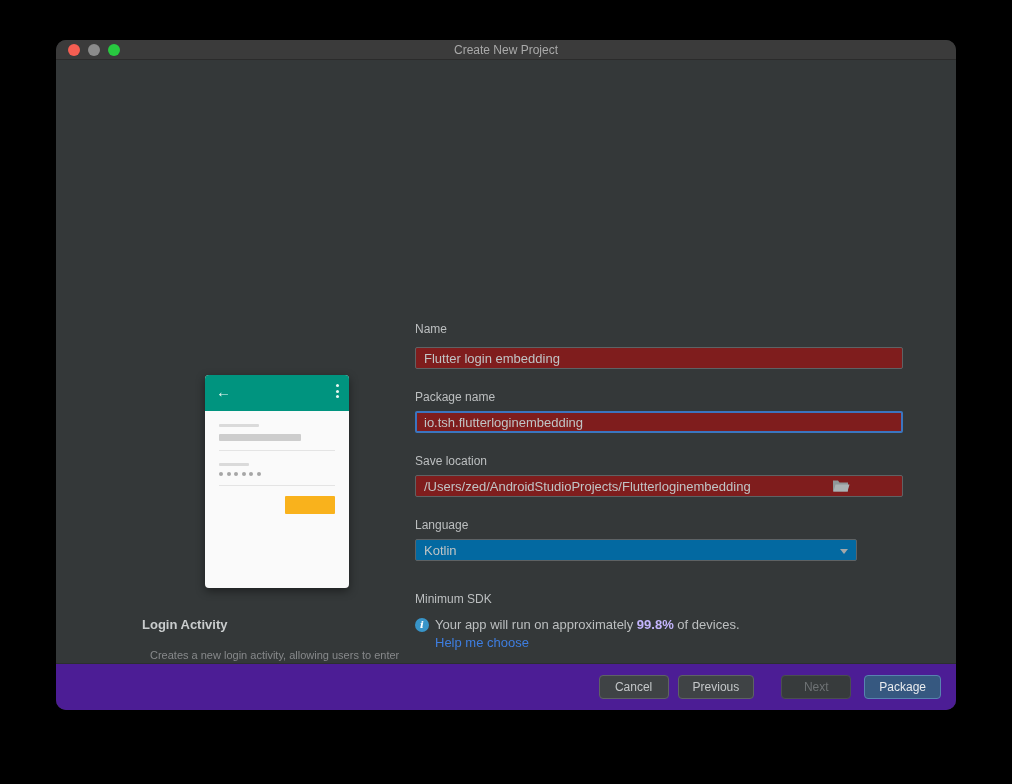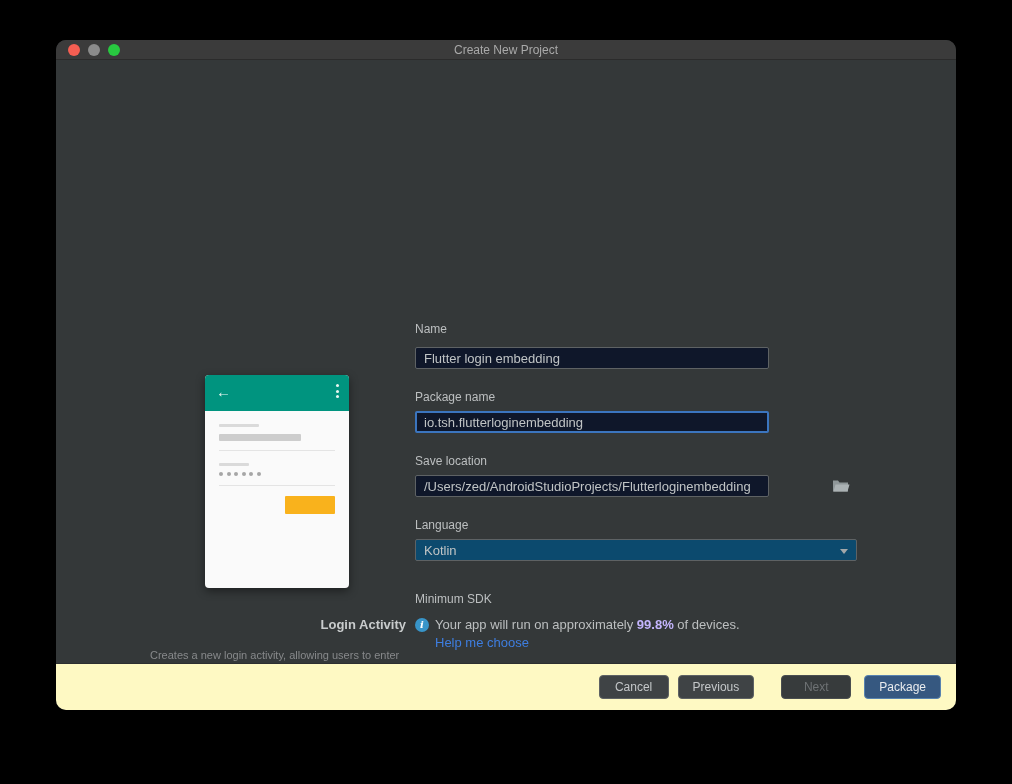--- a/index.html
+++ b/index.html
@@ -27,28 +27,28 @@
     position:absolute; left:0; top:21px; right:0; height:104px; background:#474747;
   }
   .logo { position:absolute; left:24px; top:20px; width:50px; height:50px; }
   .header-title {
     position:absolute; left:94px; top:34px; font-size:24px; color:#ECECEC; letter-spacing:.2px;
   }
   
   .content { position:absolute; left:0; top:125px; right:0; bottom:47px; background:#343839; }
   .label { position:absolute; font-size:12px; color:#BCBFC0; }
   .field {
-    position:absolute; left:359px; width:354px; height:22px;
-    background:#0f172a; border:1px solid #5E6264; border-radius:2px;
+    position:absolute; left:359px; width:488px; height:22px;
+    background:#7f1d1d; border:1px solid #5E6264; border-radius:2px;
     color:#C0C4C5; font-size:13px; font-family:"Liberation Sans",sans-serif;
     padding:0 8px; outline:none;
   }
   .field.focused { border:2px solid #3B75BF; padding:0 7px; }
   .selectbox {
-    position:absolute; height:22px; background:#0c4a6e; border:1px solid #5E6264;
+    position:absolute; height:22px; background:#0369a1; border:1px solid #5E6264;
     border-radius:2px; color:#C0C4C5; font-size:13px; display:flex; align-items:center;
     padding:0 8px; cursor:default;
   }
   .selectbox .caret {
     position:absolute; right:8px; top:9px; width:0; height:0;
     border-left:4px solid transparent; border-right:4px solid transparent;
     border-top:5px solid #A3A7A9;
   }
   .folder-btn { position:absolute; right:6px; top:3px; width:18px; height:15px; cursor:pointer; }
   .info-row { position:absolute; left:359px; top:452px; display:flex; align-items:center; gap:6px; }
@@ -81,30 +81,30 @@
   .menu-dots { position:absolute; right:10px; top:9px; display:flex; flex-direction:column; gap:2.5px; }
   .menu-dots i { width:3px; height:3px; border-radius:50%; background:#E8F6F1; }
   .card-body { padding:13px 14px 0 14px; }
   .ph-line { height:3px; background:#DADADA; border-radius:1px; }
   .ph-bar { height:7px; background:#CDCDCD; border-radius:1px; margin-top:7px; }
   .ph-divider { height:1px; background:#E4E4E4; margin-top:9px; }
   .dots-row { display:flex; gap:3.5px; margin-top:6px; }
   .dots-row i { width:4px; height:4px; border-radius:50%; background:#A6A6A6; }
   .amber-btn { width:50px; height:18px; background:#F9B21C; border-radius:1px; margin:10px 0 0 auto; }
   .tpl-title {
-    position:absolute; left:94px; top:452px; width:256px; text-align:right;
+    position:absolute; left:86px; top:452px; width:256px; text-align:left;
     font-size:13px; font-weight:bold; color:#C9CCCD;
   }
   .tpl-desc {
     position:absolute; left:94px; top:483px; width:262px;
     font-size:11px; line-height:14px; color:#87898B;
   }
   
   .footer {
-    position:absolute; left:0; bottom:0; right:0; height:47px; background:#fef9c3;
+    position:absolute; left:0; bottom:0; right:0; height:47px; background:#4c1d95;
     border-top:1px solid #2C2F30; display:flex; align-items:center;
     justify-content:flex-end; gap:9px; padding-right:15px;
   }
   .btn {
     height:24px; min-width:70px; padding:0 14px; border-radius:4px; font-size:12px;
     background:#3F4345; border:1px solid #5E6264; color:#C4C7C9;
     font-family:"Liberation Sans",sans-serif; cursor:pointer;
   }
   .btn.disabled { background:#373B3C; border-color:#4A4E50; color:#6E7274; cursor:default; }
   .btn.primary { background:#365880; border-color:#5883B0; color:#E9ECEE; margin-left:4px; }

